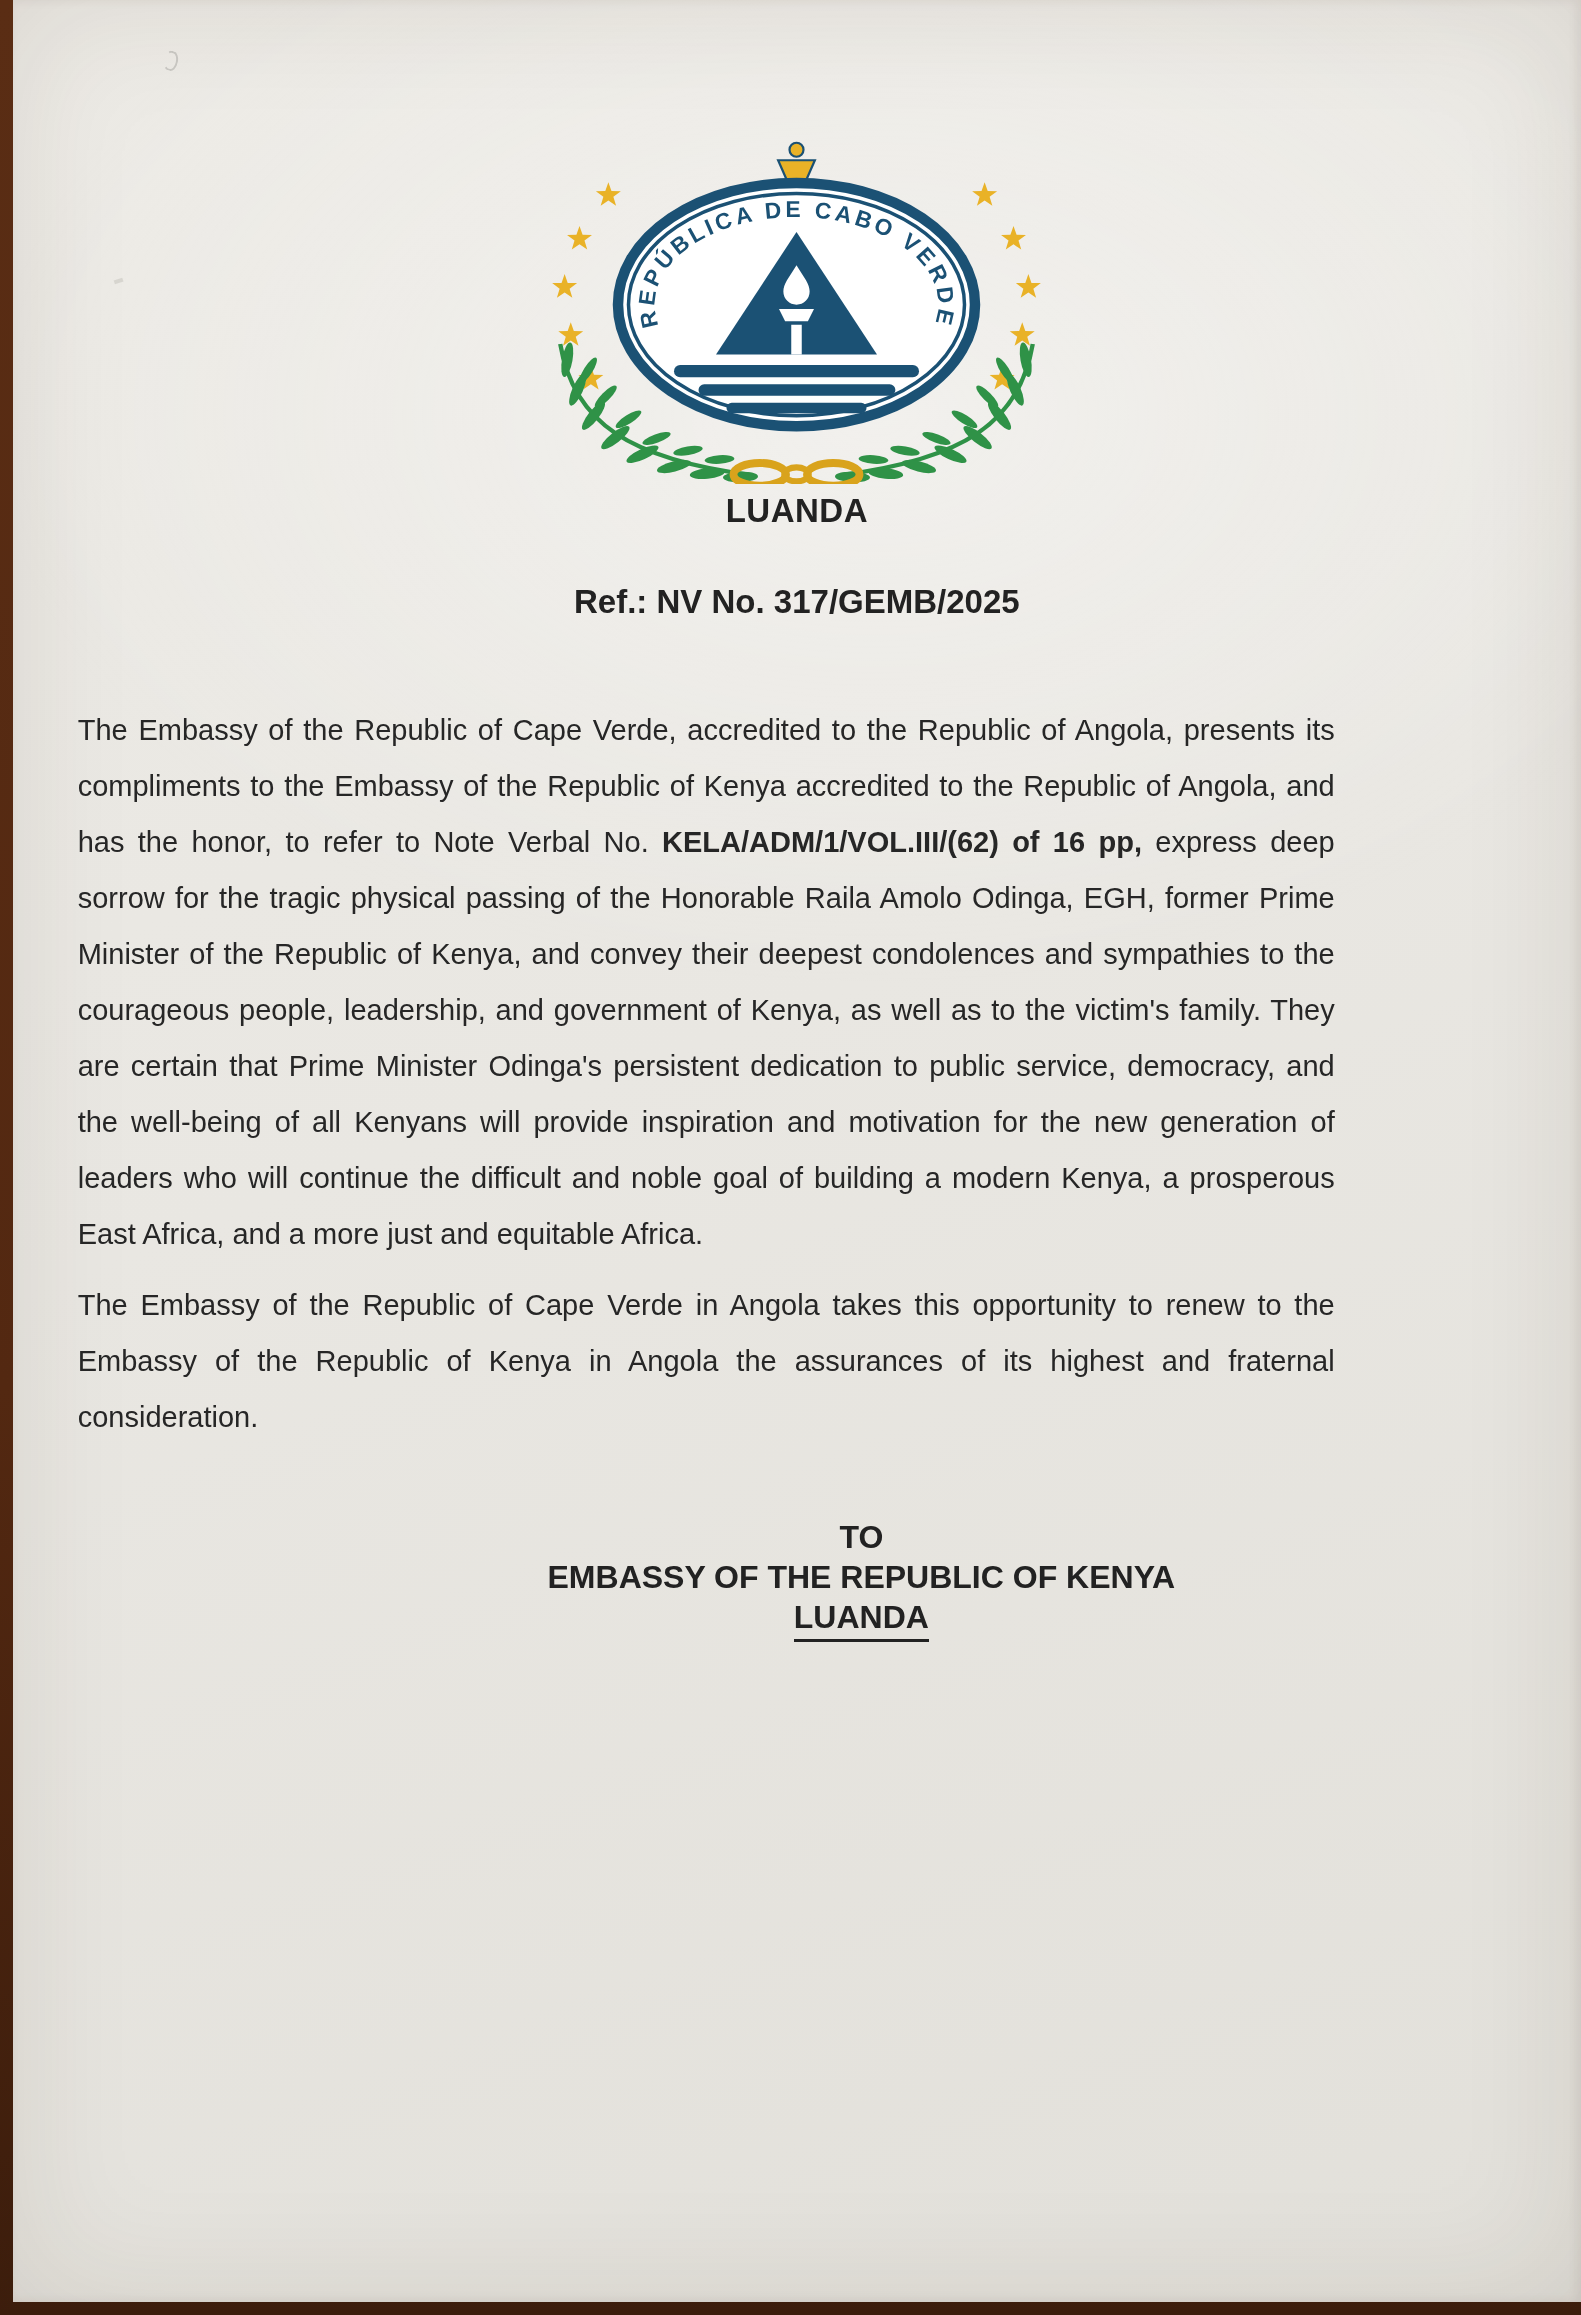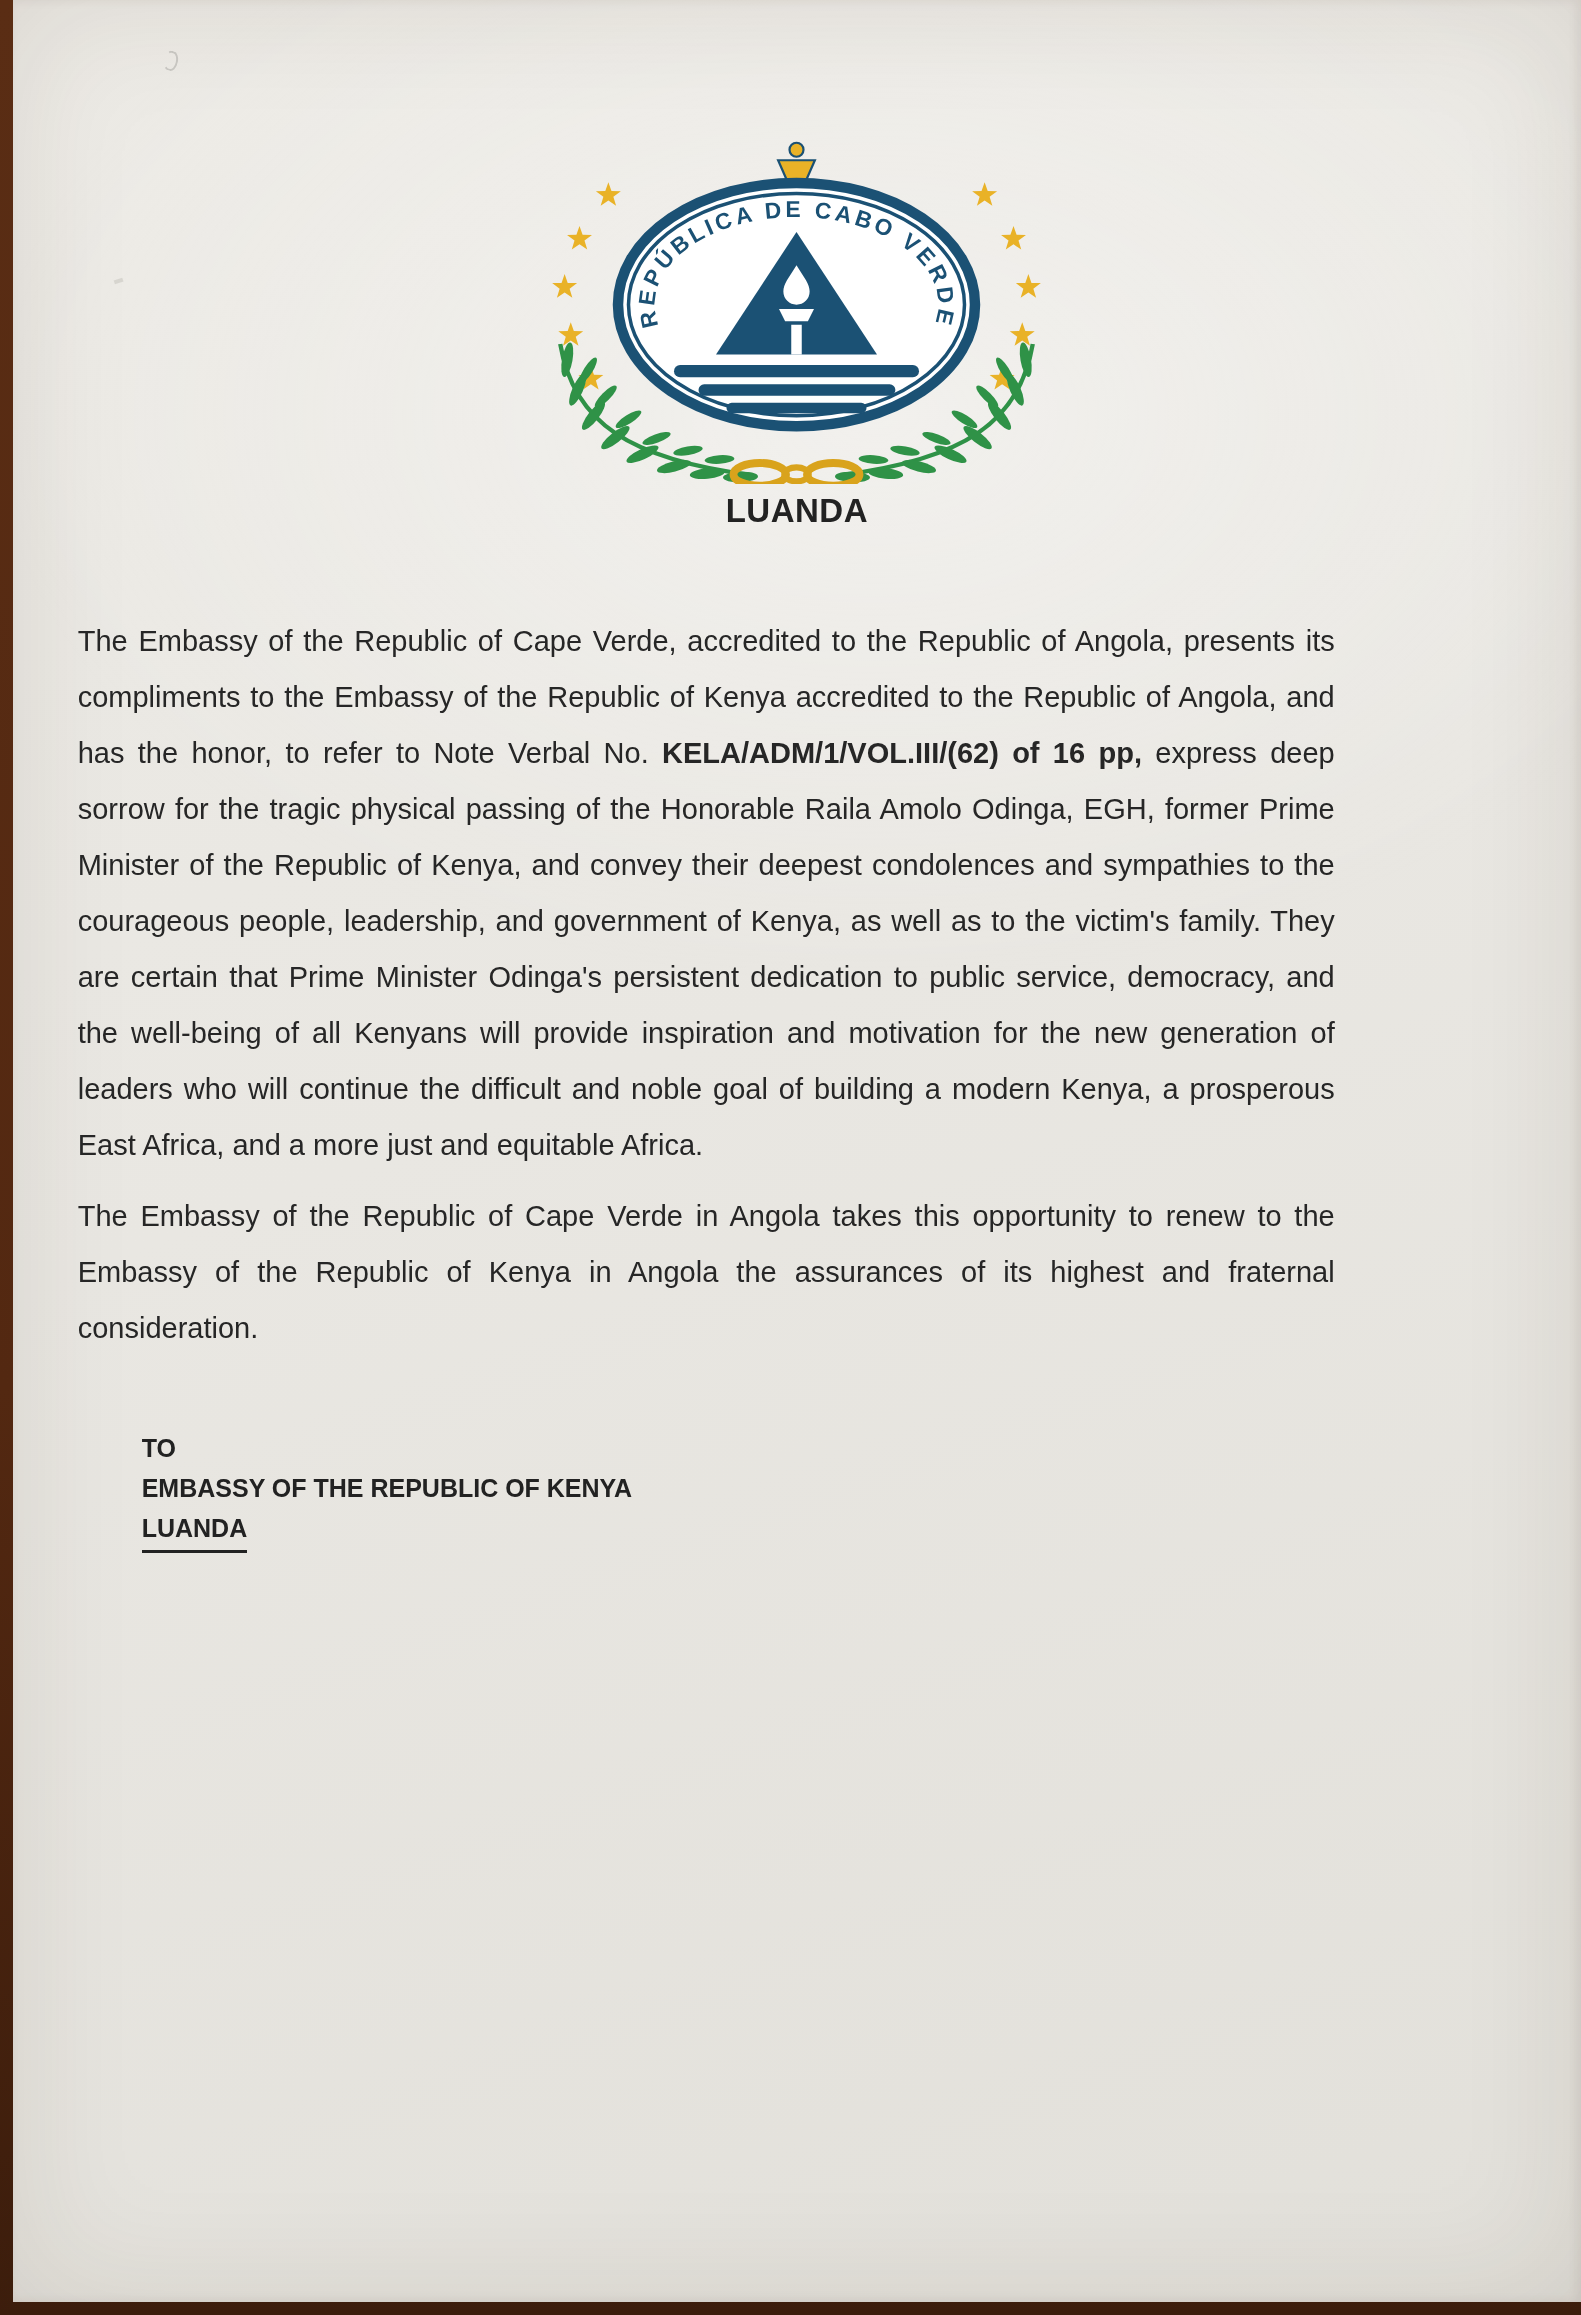--- a/index.html
+++ b/index.html
@@ -26,21 +26,21 @@
   .mark1{left:152px;top:51px;width:12.7px;height:20px;border:2.7px solid #7a7a76;border-radius:40% 60% 55% 45%;transform:rotate(14deg);border-left-color:transparent;}
   .mark2{left:101px;top:279px;width:9px;height:3.6px;background:#8b8b86;transform:rotate(-18deg);opacity:.22;}
   .emblem{margin:134px auto 0;width:543px;}
   .emblem svg{display:block;width:543px;height:350px;}
   .title-block{margin-top:5.4px;text-align:center;font-weight:700;font-size:33px;line-height:43px;letter-spacing:0.5px;color:#222;}
   .ref-line{margin-top:51px;text-align:center;font-weight:700;font-size:33px;color:#222;}
   .body-text{margin-left:65px;width:1257px;font-size:29px;line-height:56px;text-align:justify;color:var(--ink);}
   .para1{margin-top:81px;}
   .para2{margin-top:14.5px;}
   .bold{font-weight:700;}
-  .recipient{margin:72px 0 13px 129px;font-size:25px;line-height:40px;font-weight:700;color:#222;}
+  .recipient{margin:72px 0 13px 129px;font-size:32px;line-height:40px;font-weight:700;color:#222;text-align:center;}
   .recipient .underline{display:inline-block;border-bottom:3.6px solid #222;padding-bottom:1.8px;}
   .footer-address{margin:62px 194px 0 129px;font-size:29px;line-height:43px;color:var(--ink);}
 </style>
 </head>
 <body>
 
 <div class="photo">
   <div class="paper">
     <div class="mark mark1"></div>
     <div class="mark mark2"></div>
@@ -142,20 +142,21 @@
           <ellipse cx="352" cy="389" rx="30" ry="13"></ellipse>
           <ellipse cx="310" cy="389" rx="14" ry="8" stroke-width="7"></ellipse>
         </g>
       </svg>
     </div>
 
     <div class="title-block">
       <div>LUANDA</div>
     </div>
 
+    <div class="ref-line">Ref.: NV No. 317/GEMB/2025</div>
 
     <p class="body-text para1"><span>The Embassy of the Republic of Cape Verde, accredited to the Republic of Angola, presents its compliments to the Embassy of the Republic of Kenya accredited to the Republic of Angola, and has the honor, to refer to Note Verbal No. </span><span class="bold">KELA/ADM/1/VOL.III/(62) of 16 pp,</span><span> express deep sorrow for the tragic physical passing of the Honorable Raila Amolo Odinga, EGH, former Prime Minister of the Republic of Kenya, and convey their deepest condolences and sympathies to the courageous people, leadership, and government of Kenya, as well as to the victim's family. They are certain that Prime Minister Odinga's persistent dedication to public service, democracy, and the well-being of all Kenyans will provide inspiration and motivation for the new generation of leaders who will continue the difficult and noble goal of building a modern Kenya, a prosperous East Africa, and a more just and equitable Africa.</span></p>
 
     <p class="body-text para2">The Embassy of the Republic of Cape Verde in Angola takes this opportunity to renew to the Embassy of the Republic of Kenya in Angola the assurances of its highest and fraternal consideration.</p>
 
     <div class="recipient">
       <div>TO</div>
       <div>EMBASSY OF THE REPUBLIC OF KENYA</div>
       <div><span class="underline">LUANDA</span></div>
     </div>

